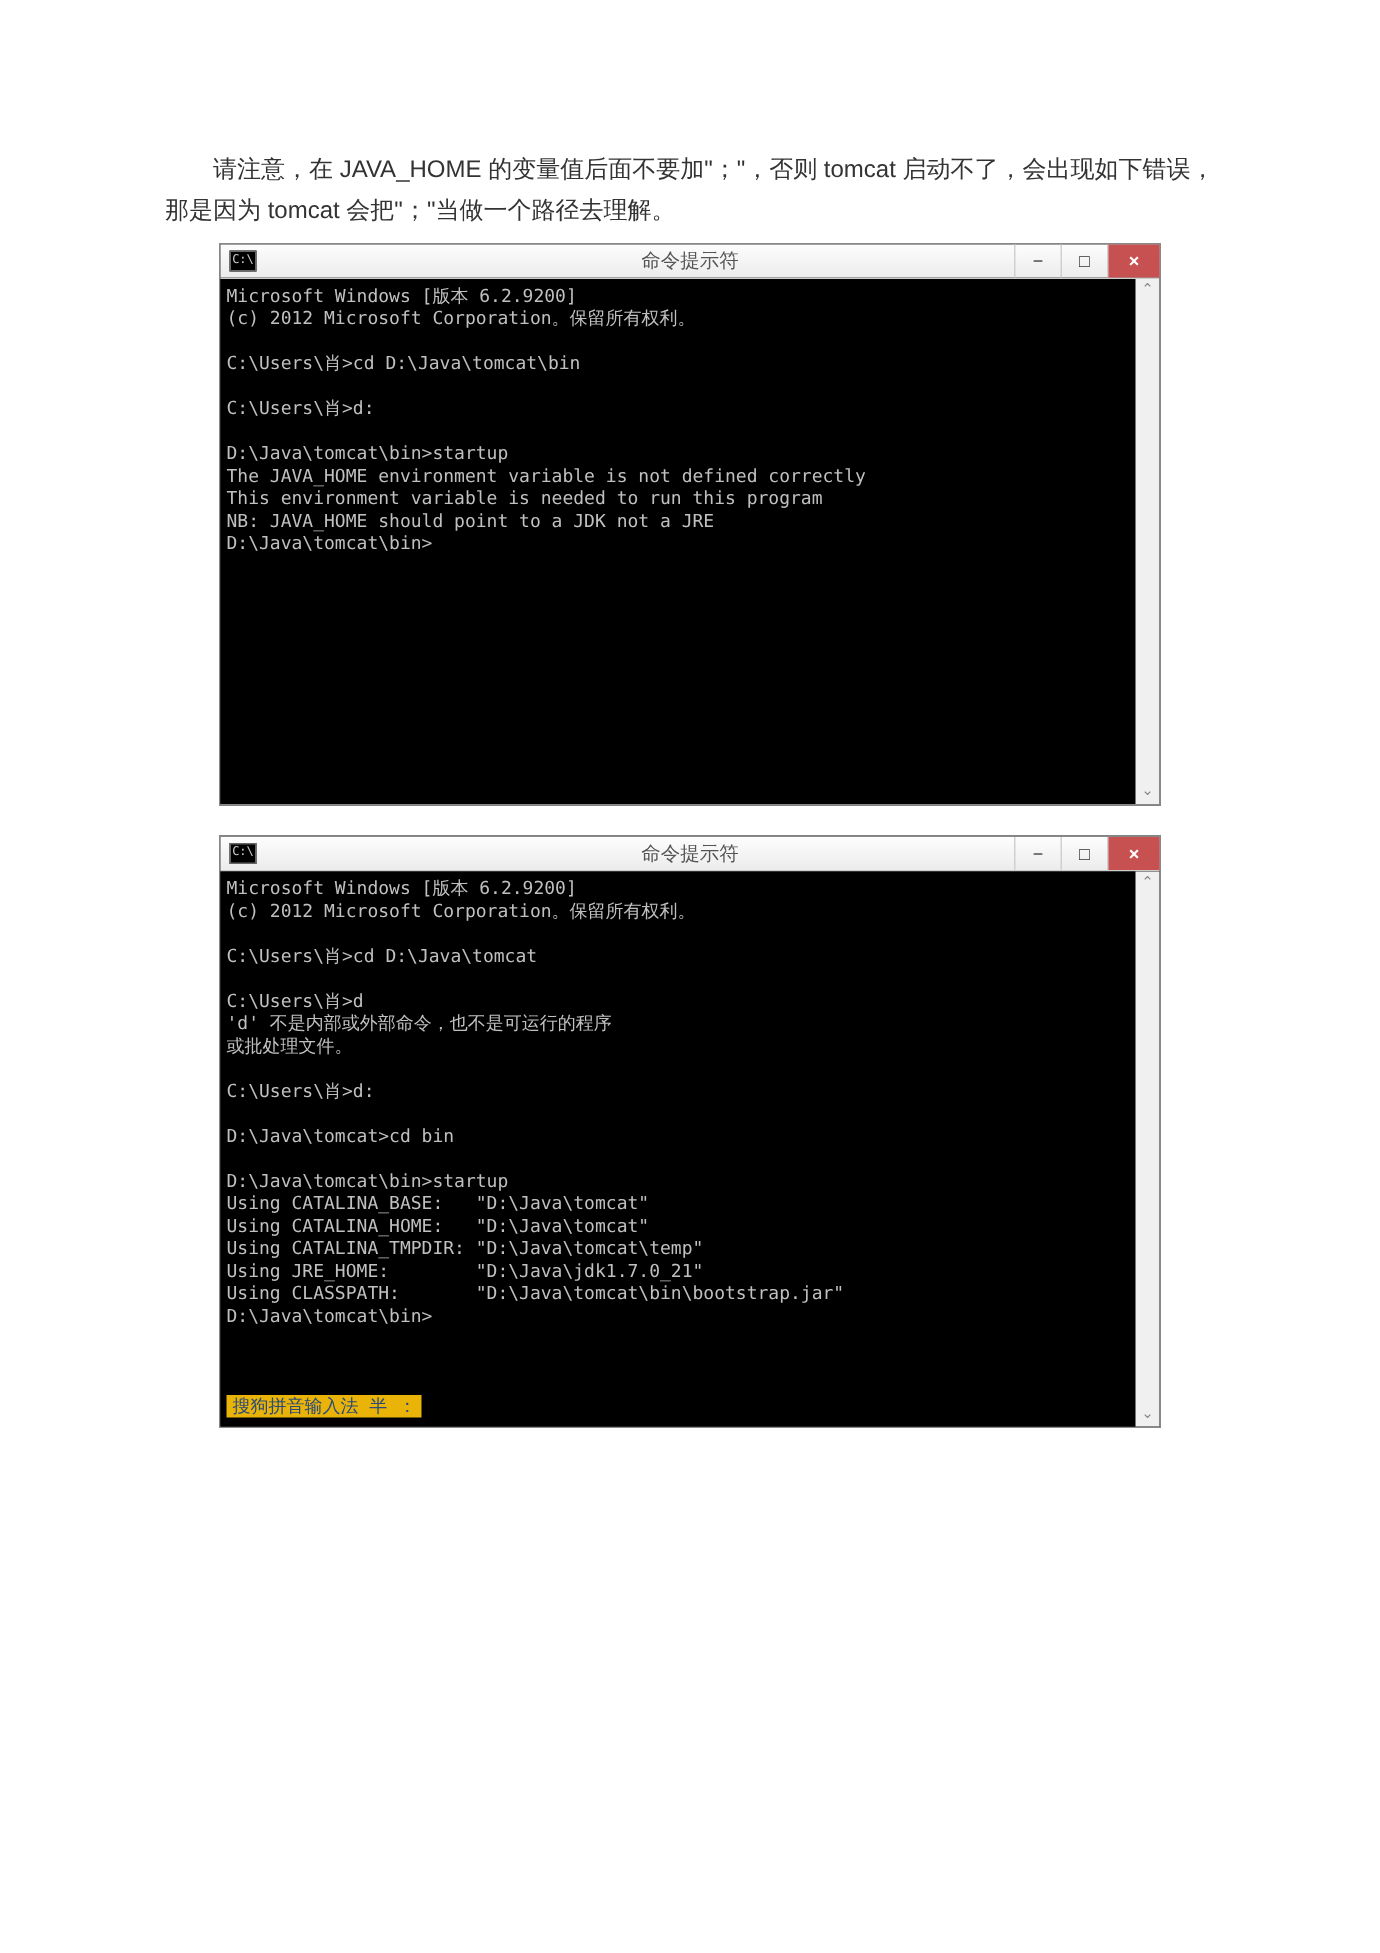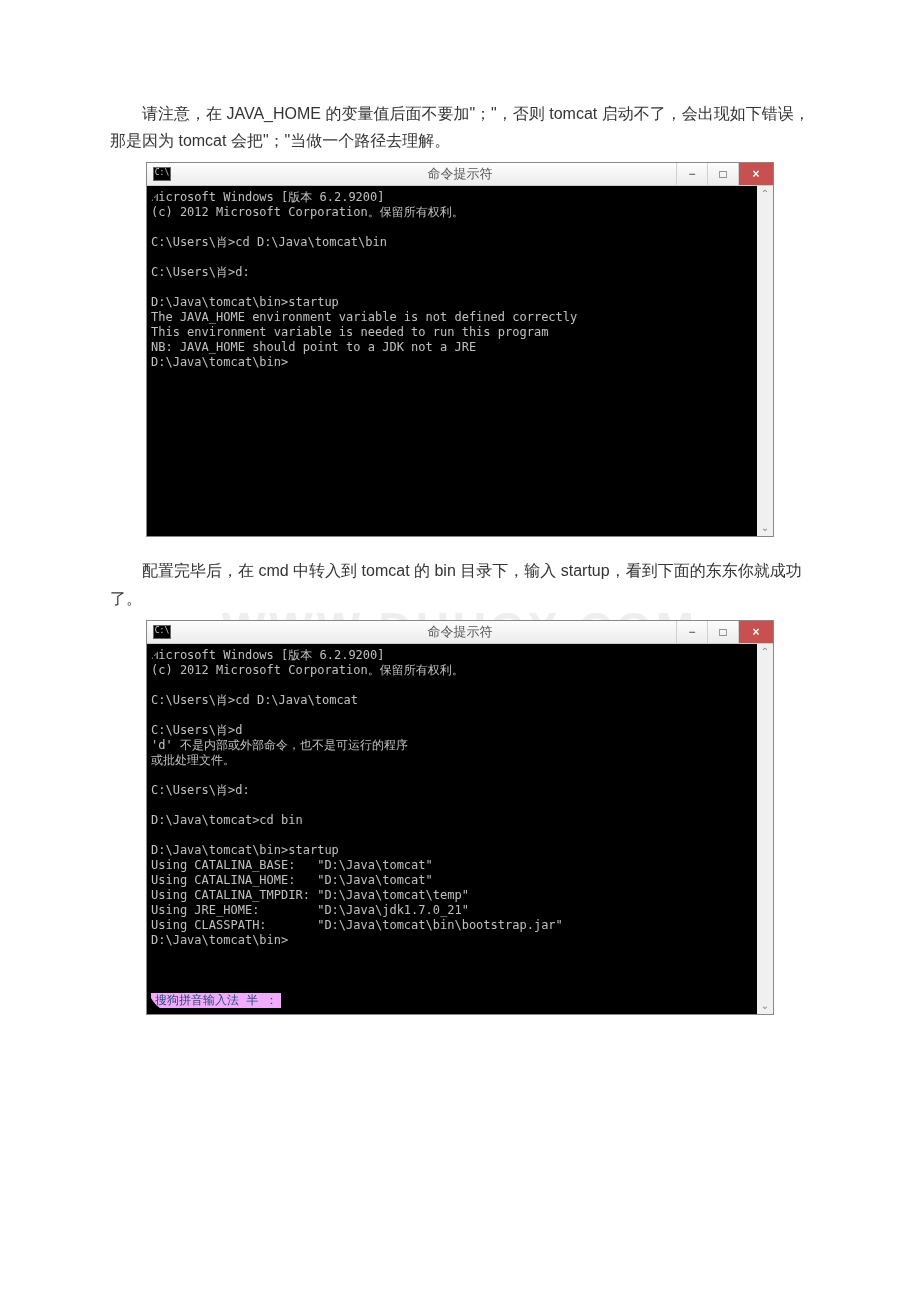--- a/index.html
+++ b/index.html
@@ -86,21 +86,20 @@
   }
   .terminal-content {
     flex: 1;
     padding: 4px 4px;
     color: #c0c0c0;
     font-family: "Consolas", "NSimSun", monospace;
     font-size: 12px;
     line-height: 15px;
     white-space: pre;
     overflow: hidden;
-    border-radius: 31px;
   }
   .terminal-scroll {
     width: 16px;
     background: #f0f0f0;
     position: relative;
     display: flex;
     flex-direction: column;
     align-items:center;
   }
   .terminal-scroll .arrow {
@@ -112,21 +111,21 @@
     color:#888;
     font-size:10px;
     line-height:1;
   }
   .terminal-scroll .track {
     flex:1;
   }
   .t1 { height: 350px; }
   .t2 { height: 370px; }
   .ime {
-    background: #f0abfc;
+    background: #eab308;
     color: #2a4c7b;
     padding: 0 4px;
     display: inline-block;
   }
   .watermark {
     position: absolute;
     left: 0;
     right: 0;
     text-align: center;
     font-size: 46px;
@@ -175,21 +174,20 @@
 NB: JAVA_HOME should point to a JDK not a JRE
 D:\Java\tomcat\bin&gt;</div>
         <div class="terminal-scroll">
           <div class="arrow">⌃</div>
           <div class="track"></div>
           <div class="arrow">⌄</div>
         </div>
       </div>
     </div>
 
-    <p class="para">配置完毕后，在 cmd 中转入到 tomcat 的 bin 目录下，输入 startup，看到下面的东东你就成功了。</p>
 
     <div class="cmd-window">
       <div class="titlebar">
         <div class="app-icon">C:\</div>
         <div class="title">命令提示符</div>
         <div class="controls">
           <div class="btn">−</div>
           <div class="btn">□</div>
           <div class="btn close">×</div>
         </div>

